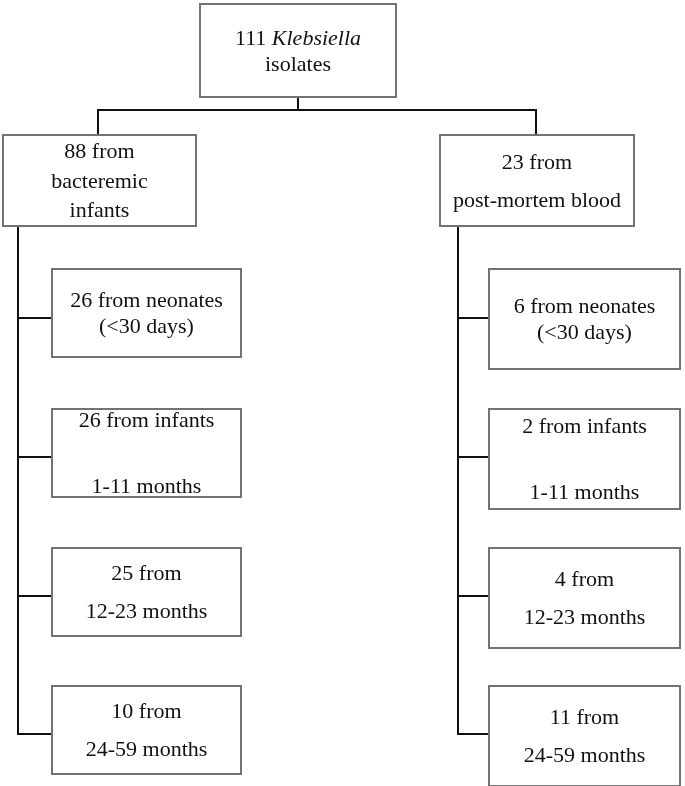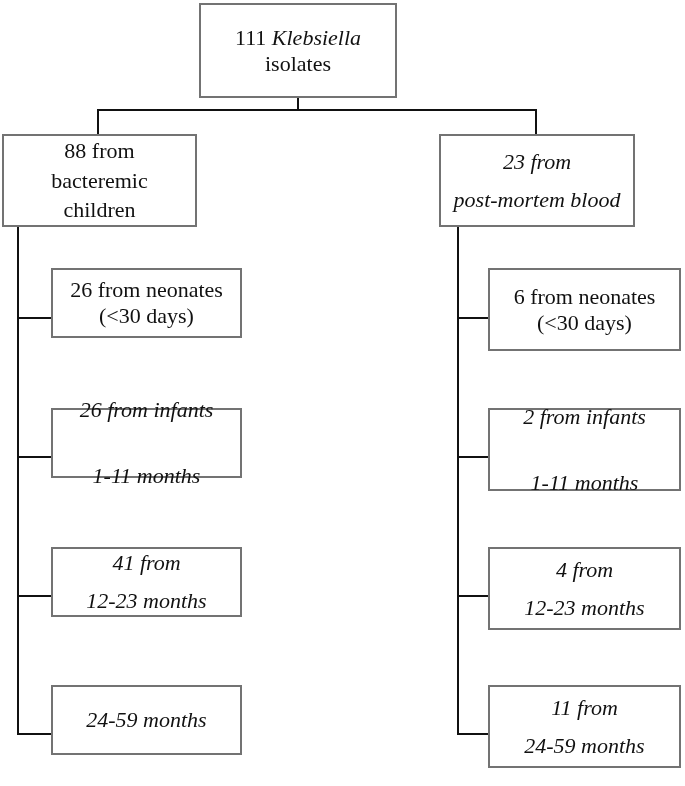--- a/index.html
+++ b/index.html
@@ -23,21 +23,21 @@
     box-sizing: border-box;
     display: flex;
     flex-direction: column;
     justify-content: center;
     align-items: center;
     text-align: center;
     font-size: 22px;
   }
   .lh-tight { line-height: 1.18; }
   .lh-med   { line-height: 1.36; }
-  .lh-wide  { line-height: 1.72; font-style: italic; }
+  .lh-wide  { line-height: 1.72; }
   .italic { font-style: italic; }
   .line {
     position: absolute;
     background: #111111;
   }
   
   #root-box   { left: 199px; top: 3px;   width: 198px; height: 95px; }
   
   #left-branch-box  { left: 2px;   top: 134px; width: 195px; height: 93px; }
   #right-branch-box { left: 439px; top: 134px; width: 196px; height: 93px; }
@@ -50,22 +50,22 @@
   #c-left-spine  { left: 17px;  top: 227px; width: 2px; height: 508px; }
   #c-right-spine { left: 457px; top: 227px; width: 2px; height: 508px; }
   
   .stub-left  { left: 17px;  width: 34px; height: 2px; }
   .stub-right { left: 457px; width: 31px; height: 2px; }
   .stub-y1 { top: 317px; }
   .stub-y2 { top: 456px; }
   .stub-y3 { top: 595px; }
   .stub-y4 { top: 733px; }
   
-  .child-left  { left: 51px;  width: 191px; height: 70px; }
-  .child-right { left: 488px; width: 193px; height: 83px; }
+  .child-left  { left: 51px;  width: 191px; height: 90px; }
+  .child-right { left: 488px; width: 193px; height: 102px; }
   .row1 { top: 268px; }
   .row2 { top: 408px; gap: 28px; }
   .row3 { top: 547px; }
   .row4 { top: 685px; }
 </style>
 </head>
 <body>
 
 <div id="canvas">
 
@@ -75,21 +75,21 @@
   </div>
 
   <div class="line" id="c-root-stem"></div>
   <div class="line" id="c-top-horiz"></div>
   <div class="line" id="c-left-drop"></div>
   <div class="line" id="c-right-drop"></div>
 
   <div class="box lh-med" id="left-branch-box">
     <div>88 from</div>
     <div>bacteremic</div>
-    <div>children</div>
+    <div>infants</div>
   </div>
 
   <div class="box lh-wide" id="right-branch-box">
     <div>23 from</div>
     <div>post-mortem blood</div>
   </div>
 
   <div class="line" id="c-left-spine"></div>
   <div class="line" id="c-right-spine"></div>
 
@@ -104,24 +104,25 @@
 
   <div class="box lh-tight child-left row1">
     <div>26 from neonates</div>
     <div>(&lt;30 days)</div>
   </div>
   <div class="box lh-wide child-left row2">
     <div>26 from infants</div>
     <div>1-11 months</div>
   </div>
   <div class="box lh-wide child-left row3">
-    <div>41 from</div>
+    <div>25 from</div>
     <div>12-23 months</div>
   </div>
   <div class="box lh-wide child-left row4">
+    <div>10 from</div>
     <div>24-59 months</div>
   </div>
 
   <div class="box lh-tight child-right row1">
     <div>6 from neonates</div>
     <div>(&lt;30 days)</div>
   </div>
   <div class="box lh-wide child-right row2">
     <div>2 from infants</div>
     <div>1-11 months</div>

